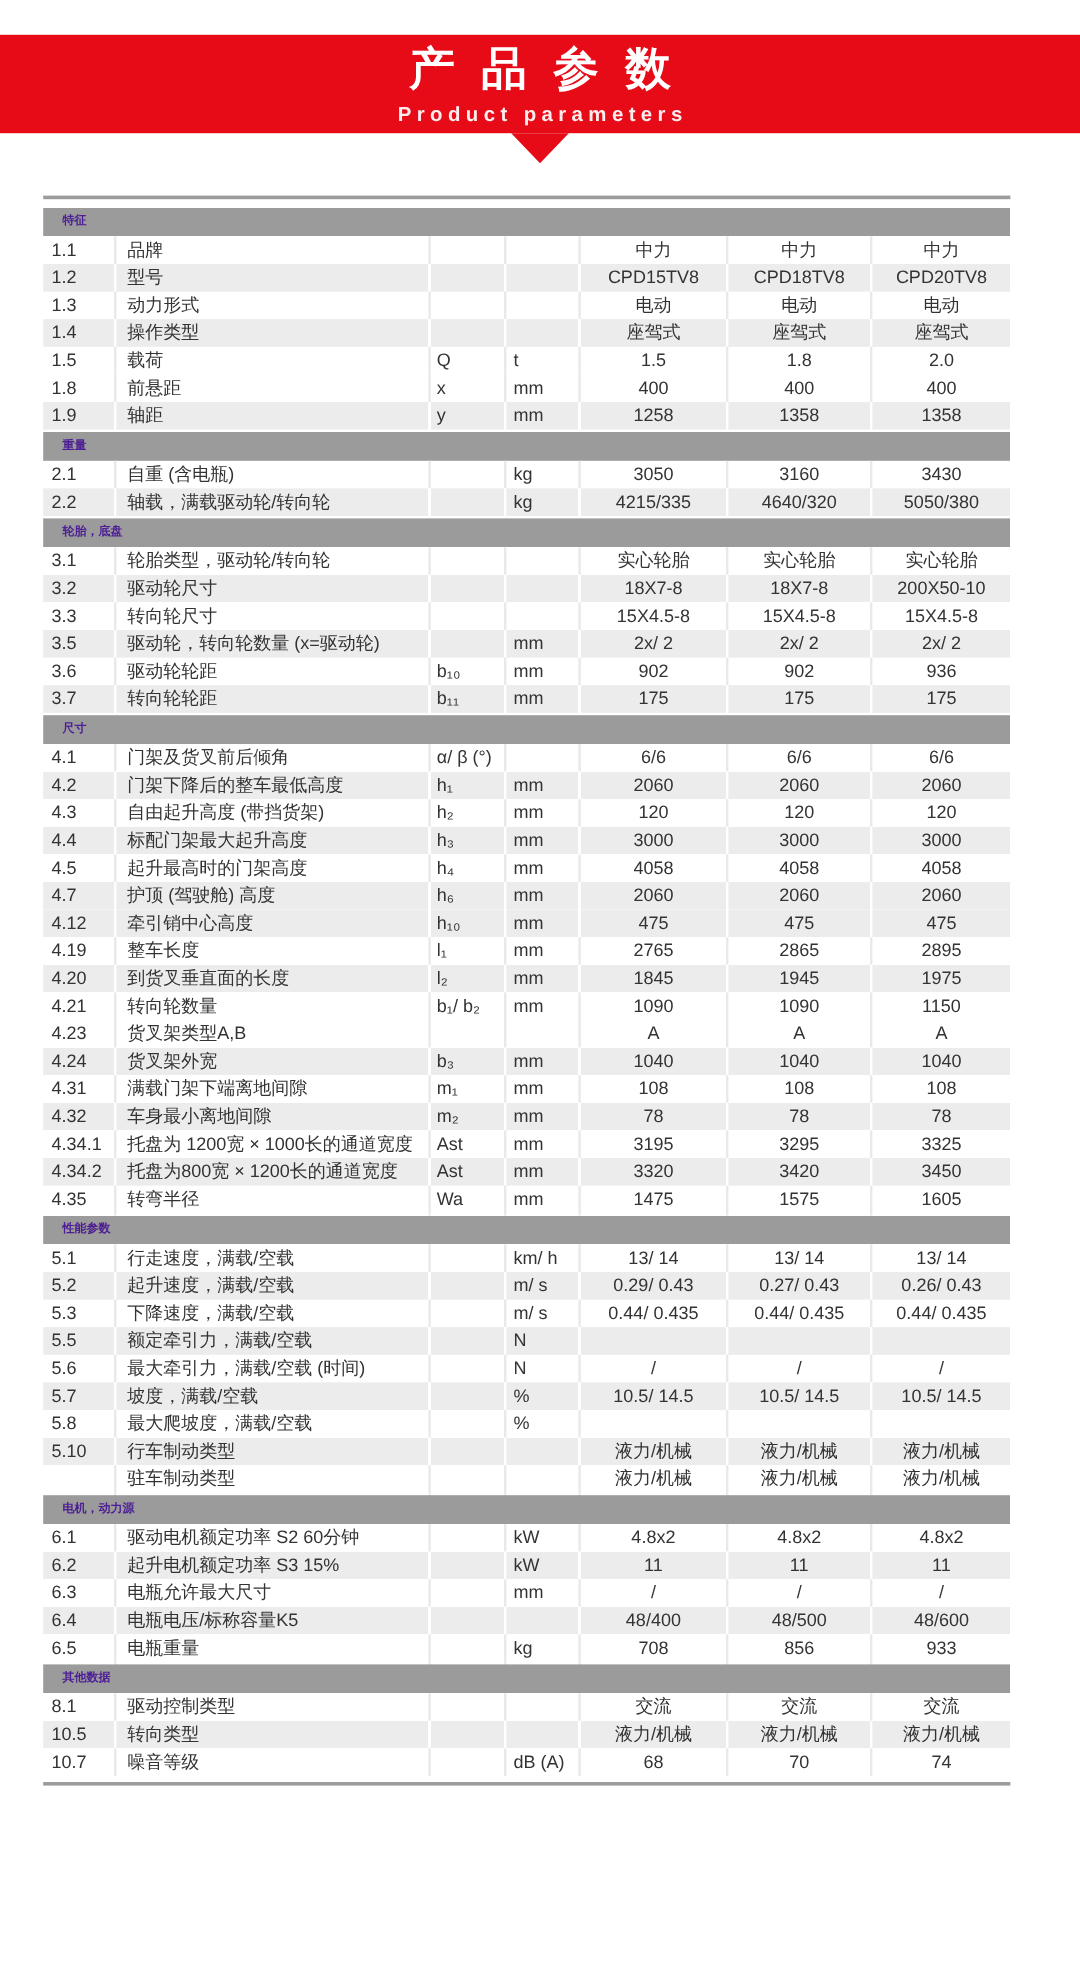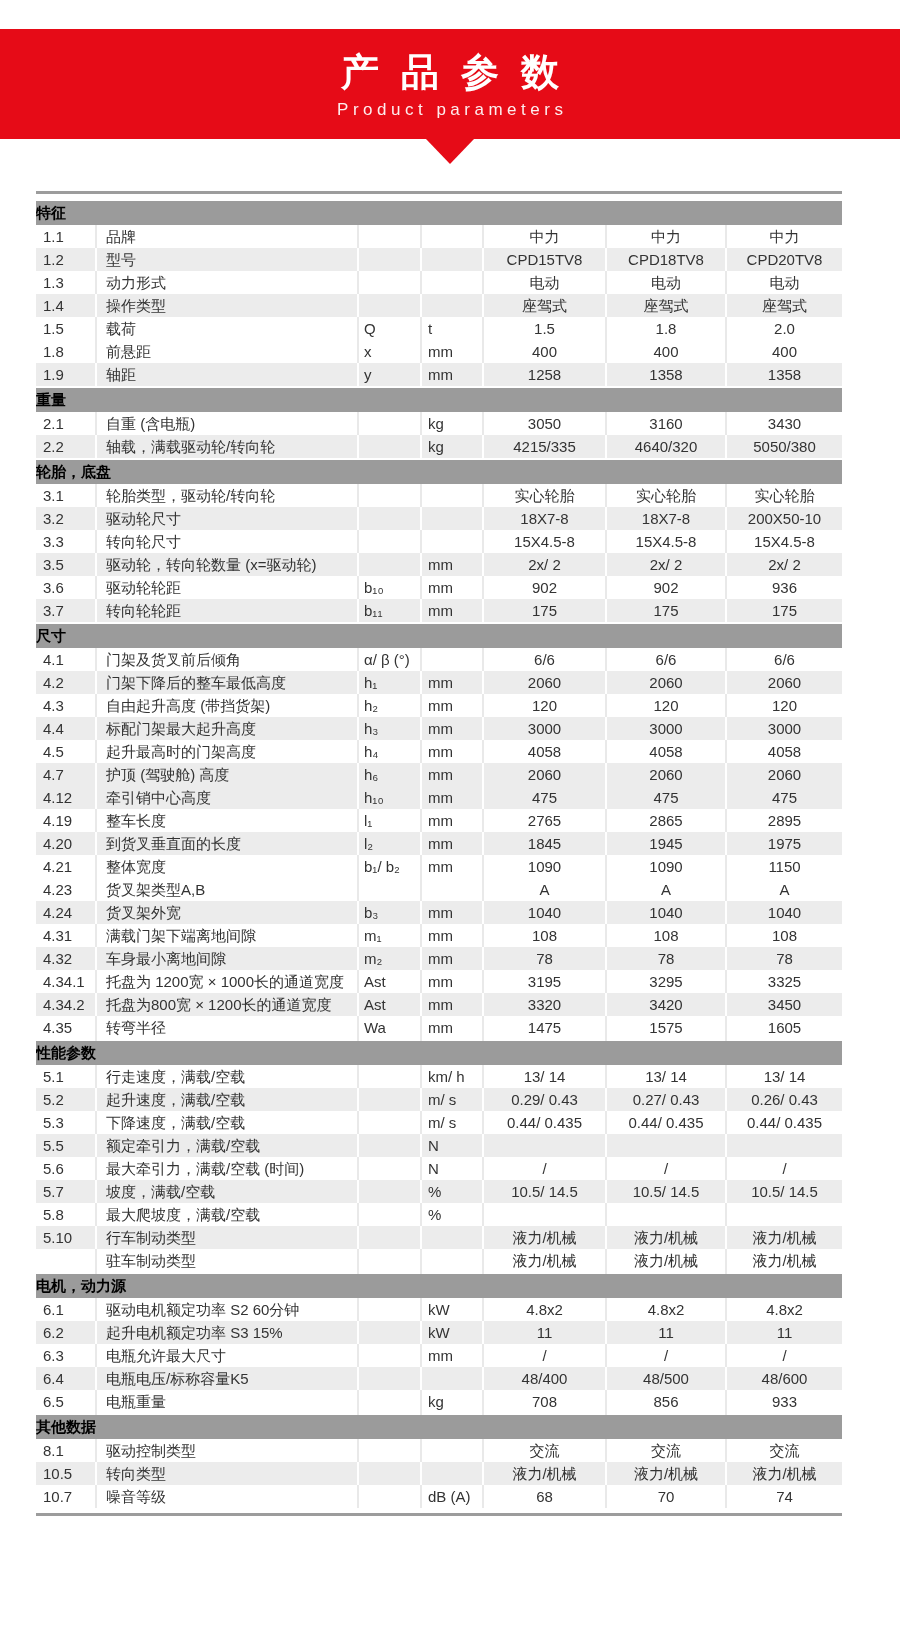--- a/index.html
+++ b/index.html
@@ -3,29 +3,29 @@
 <meta charset="utf-8">
 <style>
   html,body{margin:0;padding:0;}
   body{
     width:900px;height:1635px;background:#ffffff;overflow:hidden;
     font-family:"Liberation Sans","DejaVu Sans",sans-serif;
     -webkit-font-smoothing:antialiased;
   }
   
   .banner{
-    position:relative;margin-top:29px;height:110px;background:#e60b17;
+    position:relative;margin-top:29px;height:82px;background:#e60b17;
     display:flex;flex-direction:column;align-items:center;justify-content:center;
   }
   .banner-title{
     color:#ffffff;font-size:38px;font-weight:bold;line-height:1.1;
     letter-spacing:22px;padding-left:22px;margin-top:4px;
   }
   .banner-sub{
-    color:#ffffff;opacity:.93;font-size:17px;font-weight:normal;
+    color:#ffffff;opacity:.93;font-size:17px;font-weight:bold;
     letter-spacing:4.5px;padding-left:4.5px;margin-top:7px;
   }
   .banner-arrow{
     position:absolute;top:100%;left:50%;transform:translateX(-50%);
     width:0;height:0;
     border-left:24px solid transparent;border-right:24px solid transparent;
     border-top:25px solid #e60b17;
   }
   
   .table-wrap{margin:52px 0 0 36px;width:806px;}
@@ -41,22 +41,22 @@
   }
   td.c0{padding-left:7px;}
   td.c1{padding-left:9px;}
   td.c2{padding-left:5px;}
   td.c3{padding-left:6px;}
   td.cv{text-align:center;}
   tr.plain td{background:#ffffff;border-right:2px solid #e9e9e9;}
   tr.alt td{background:#ececec;border-right:2px solid #ffffff;}
   tr.plain td:last-child,tr.alt td:last-child{border-right:none;}
   tr.section td{
-    background:#9b9b9b;color:#000000;font-weight:bold;font-size:15px;
-    height:24px;line-height:24px;padding-left:0;
+    background:#9b9b9b;color:#4c1d95;font-weight:bold;font-size:10px;
+    height:24px;line-height:24px;padding-left:16px;
     border-top:2px solid #ffffff;border-right:none;
   }
 </style>
 </head>
 <body>
 
 <div class="banner">
   <div class="banner-title">产品参数</div>
   <div class="banner-sub">Product parameters</div>
   <div class="banner-arrow"></div>
@@ -298,21 +298,21 @@
           <td class="c0">4.20</td>
           <td class="c1">到货叉垂直面的长度</td>
           <td class="c2">l₂</td>
           <td class="c3">mm</td>
           <td class="cv">1845</td>
           <td class="cv">1945</td>
           <td class="cv">1975</td>
         </tr>
         <tr class="plain">
           <td class="c0">4.21</td>
-          <td class="c1">整体宽度</td>
+          <td class="c1">转向轮数量</td>
           <td class="c2">b₁/ b₂</td>
           <td class="c3">mm</td>
           <td class="cv">1090</td>
           <td class="cv">1090</td>
           <td class="cv">1150</td>
         </tr>
         <tr class="plain">
           <td class="c0">4.23</td>
           <td class="c1">货叉架类型A,B</td>
           <td class="c2"></td>

